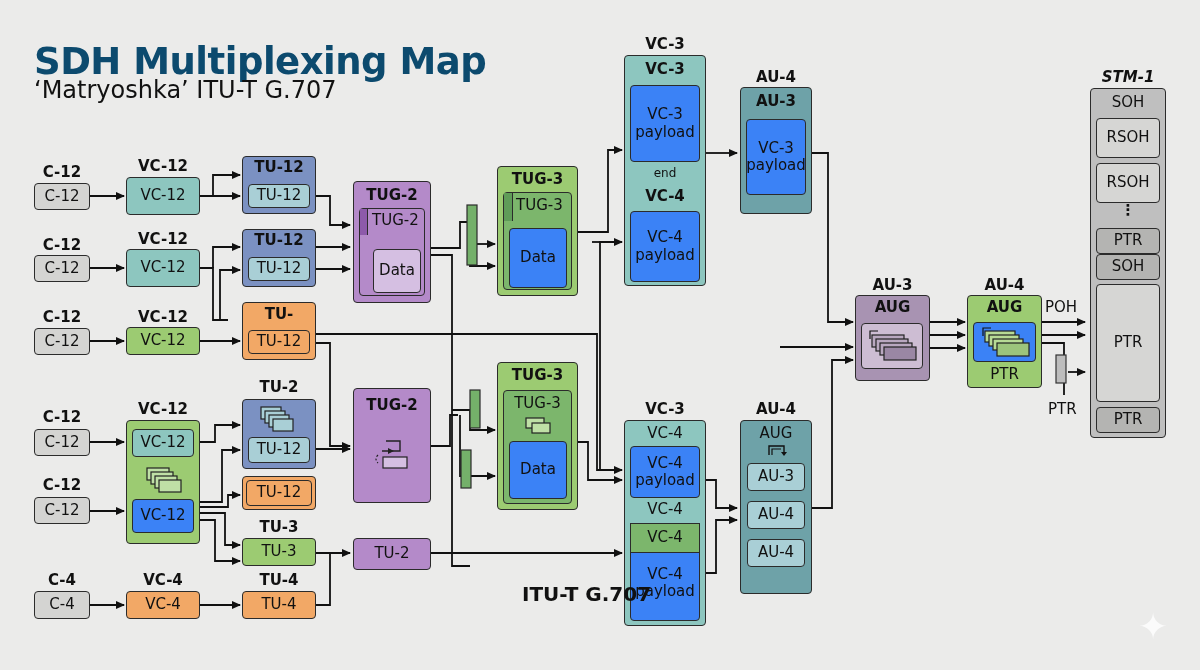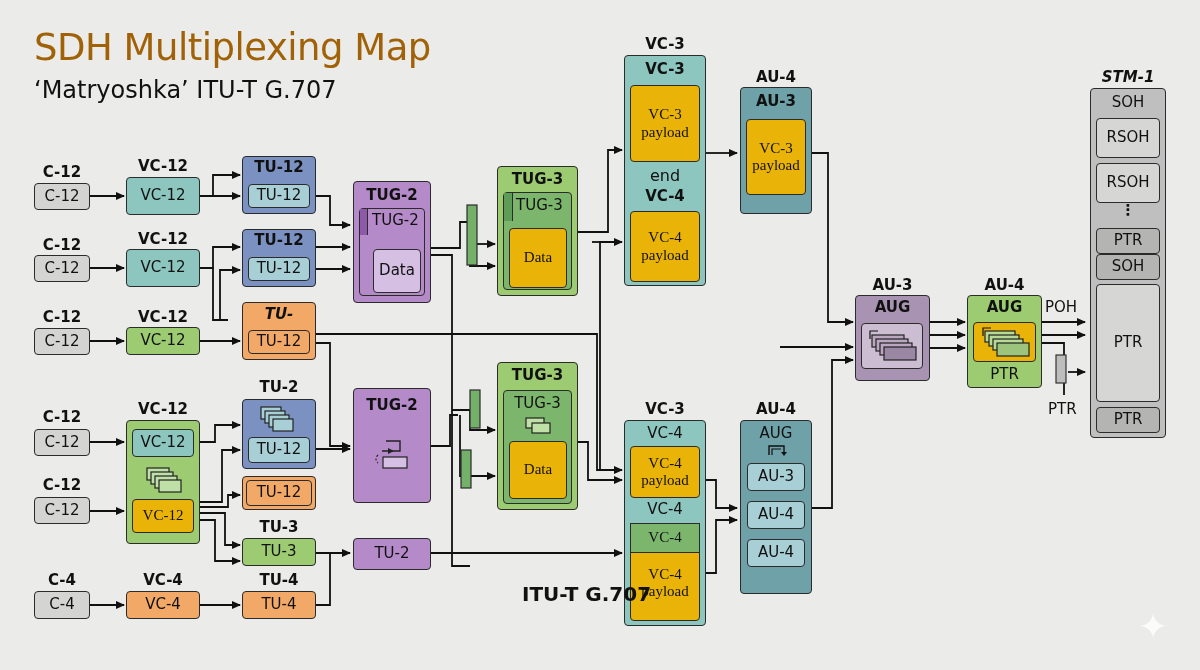--- a/index.html
+++ b/index.html
@@ -1,24 +1,24 @@
 <!DOCTYPE html>
 <html><head>
 <meta charset="utf-8">
 <style>
   html,body{margin:0;padding:0;}
   body{width:1200px;height:670px;background:#ebebea;position:relative;overflow:hidden;font-family:"DejaVu Sans","Liberation Sans",sans-serif;color:#111;}
-  .title{position:absolute;left:34px;top:26px;font-size:37px;font-weight:normal;letter-spacing:-0.5px;color:#a16207;}
+  .title{position:absolute;left:34px;top:40px;font-size:37px;font-weight:bold;letter-spacing:-0.5px;color:#0c4a6e;}
   .subtitle{position:absolute;left:34px;top:76px;font-size:24px;color:#111;}
   .lbl{position:absolute;font-size:15px;font-weight:bold;text-align:center;color:#111;white-space:nowrap;}
   .box{position:absolute;box-sizing:border-box;border:1.6px solid #2b2b2b;border-radius:4px;display:flex;align-items:center;justify-content:center;font-size:15px;color:#111;text-align:center;line-height:1.15;}
   .gray{background:#d4d4d2;}
   .teal{background:#8dc6bf;}
   .green{background:#9ccb72;}
-  .lgreen{background:#eab308;font-family:Liberation Serif, serif;}
+  .lgreen{background:#3b82f6;}
   .dgreen{background:#7cb66c;}
   .blue{background:#7b91c2;}
   .lblue{background:#a9cfd6;}
   .orange{background:#f2a866;}
   .purple{background:#b48ac9;}
   .lpurple{background:#d5bfe2;}
   .steel{background:#6ea2a8;}
   .mauve{background:#a893b2;}
   .stm{background:#bfbfbf;}
   .stmcell{background:#d6d6d4;}
@@ -128,21 +128,21 @@
 <div class="box blue" style="left:242px;top:229px;width:74px;height:58px;align-items:flex-start;">
   <div class="inner-title" style="top:2px;">TU-12</div>
   <div class="box lblue" style="left:5px;top:27px;width:62px;height:24px;">TU-12</div>
 </div>
 
 <div class="lbl" style="left:34px;top:308px;width:56px;">C-12</div>
 <div class="box gray" style="left:34px;top:328px;width:56px;height:27px;">C-12</div>
 <div class="lbl" style="left:126px;top:308px;width:74px;">VC-12</div>
 <div class="box green" style="left:126px;top:327px;width:74px;height:28px;">VC-12</div>
 <div class="box orange" style="left:242px;top:302px;width:74px;height:58px;align-items:flex-start;">
-  <div class="inner-title" style="top:3px;font-style:italic;">TU-</div>
+  <div class="inner-title" style="top:3px;">TU-</div>
   <div class="box orange" style="left:5px;top:27px;width:62px;height:24px;">TU-12</div>
 </div>
 
 <div class="lbl" style="left:34px;top:408px;width:56px;">C-12</div>
 <div class="box gray" style="left:34px;top:429px;width:56px;height:27px;">C-12</div>
 <div class="lbl" style="left:34px;top:476px;width:56px;">C-12</div>
 <div class="box gray" style="left:34px;top:497px;width:56px;height:27px;">C-12</div>
 <div class="lbl" style="left:126px;top:400px;width:74px;">VC-12</div>
 <div class="box green" style="left:126px;top:420px;width:74px;height:124px;">
   <div class="box teal" style="left:5px;top:8px;width:62px;height:28px;">VC-12</div>
@@ -217,21 +217,21 @@
       <rect x="8" y="7" width="18" height="10" fill="#bfe0a6" stroke="#222" stroke-width="1.2"></rect>
     </svg>
     <div class="box lgreen" style="left:5px;top:50px;width:58px;height:58px;">Data</div>
   </div>
 </div>
 
 <div class="lbl" style="left:624px;top:35px;width:82px;">VC-3</div>
 <div class="box teal" style="left:624px;top:55px;width:82px;height:231px;align-items:flex-start;">
   <div class="inner-title" style="top:5px;">VC-3</div>
   <div class="box lgreen" style="left:5px;top:29px;width:70px;height:77px;padding:0 4px;">VC-3 payload</div>
-  <div style="position:absolute;left:0;right:0;top:111px;text-align:center;font-size:16px;">end</div>
+  <div style="position:absolute;left:0;right:0;top:111px;text-align:center;font-size:12px;">end</div>
   <div class="inner-title" style="top:132px;">VC-4</div>
   <div class="box lgreen" style="left:5px;top:155px;width:70px;height:71px;padding:0 4px;">VC-4 payload</div>
 </div>
 
 <div class="lbl" style="left:624px;top:400px;width:82px;">VC-3</div>
 <div class="box teal" style="left:624px;top:420px;width:82px;height:206px;align-items:flex-start;">
   <div class="inner-title" style="top:4px;font-weight:normal;">VC-4</div>
   <div class="box lgreen" style="left:5px;top:25px;width:70px;height:52px;padding:0 4px;">VC-4 payload</div>
   <div class="inner-title" style="top:80px;font-weight:normal;">VC-4</div>
   <div class="box lgreen" style="left:5px;top:102px;width:70px;height:98px;align-items:flex-start;">

